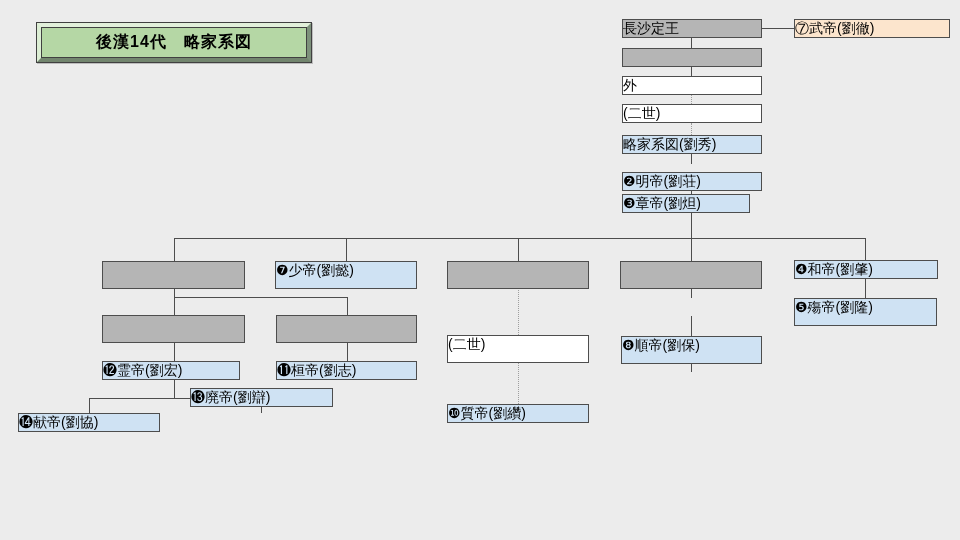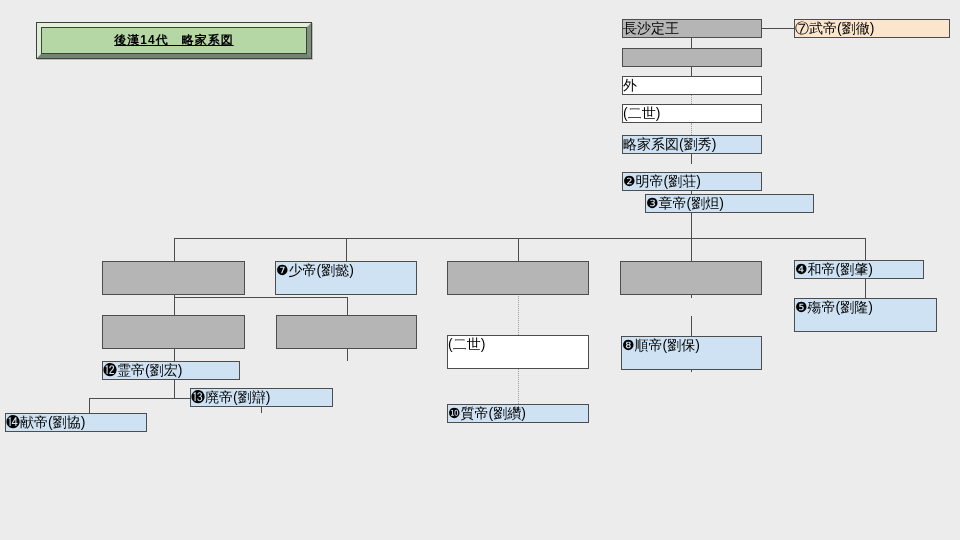--- a/index.html
+++ b/index.html
@@ -19,21 +19,21 @@
     position:absolute;
     box-sizing:border-box;
     height:19px;
     border:1px solid var(--box-border,#4d4d4d);
     font-size:14px;
     line-height:17px;
     color:var(--text,#000);
     white-space:nowrap;
     overflow:hidden;
   }
-  .h18{height:34px;line-height:16px;}
+  .h18{height:28px;line-height:16px;}
   .gray {background:var(--gray-fill,#b5b5b5);}
   .blue {background:var(--blue-fill,#cfe2f3);}
   .white{background:var(--white-fill,#ffffff);}
   .peach{background:var(--peach-fill,#fce5cd);}
   
   .ln{position:absolute;background:var(--line,#4d4d4d);}
   .lnh{height:1px;}
   .lnv{width:1px;}
   .lnd{position:absolute;width:0;border-left:1px dotted var(--dotted-line,#9e9e9e);}
   
@@ -45,26 +45,25 @@
     box-shadow:1px 1px 0 #bdbdbd;
   }
   .title-bevel{
     border:4px solid;
     border-color:#e2f0da #7d917b #72856e #dceed4;
   }
   .title-inner{
     border:1px solid #404040;
     background:var(--green-fill,#b5d7a5);
     text-align:center;
-    font-size:12px;
+    font-size:16px;
     font-weight:bold;
     letter-spacing:1px;
     padding:4px 0;
     color:var(--text,#000);
-    text-decoration:underline;
   }
 </style>
 </head>
 <body>
 
 <div id="canvas">
 
   <div class="title-outer">
     <div class="title-bevel">
       <div class="title-inner">後漢14代　略家系図</div>
@@ -104,33 +103,34 @@
   <div class="lnd" style="left:518px;top:353px;height:51px"></div>
 
   <div class="box gray" style="left:622px;top:19px;width:140px">長沙定王</div>
   <div class="box peach" style="left:794px;top:19px;width:156px">⑦武帝(劉徹)</div>
   <div class="box gray" style="left:622px;top:48px;width:140px"></div>
   <div class="box white" style="left:622px;top:76px;width:140px">外</div>
   <div class="box white" style="left:622px;top:104px;width:140px">(二世)</div>
 
   <div class="box blue" style="left:622px;top:135px;width:140px">略家系図(劉秀)</div>
   <div class="box blue" style="left:622px;top:172px;width:140px">❷明帝(劉荘)</div>
-  <div class="box blue" style="left:645px;top:194px;width:169px">❸章帝(劉炟)</div>
+  <div class="box blue" style="left:622px;top:194px;width:128px">❸章帝(劉炟)</div>
 
   <div class="box gray h18" style="left:102px;top:261px;width:143px"></div>
   <div class="box blue h18" style="left:275px;top:261px;width:142px">❼少帝(劉懿)</div>
   <div class="box gray h18" style="left:447px;top:261px;width:142px"></div>
   <div class="box gray h18" style="left:620px;top:261px;width:142px"></div>
-  <div class="box blue" style="left:794px;top:260px;width:130px">❹和帝(劉肇)</div>
+  <div class="box blue" style="left:794px;top:260px;width:144px">❹和帝(劉肇)</div>
 
   <div class="box blue h18" style="left:794px;top:298px;width:143px">❺殤帝(劉隆)</div>
   <div class="box blue h18" style="left:621px;top:336px;width:141px">❽順帝(劉保)</div>
 
   <div class="box white h18" style="left:447px;top:335px;width:142px">(二世)</div>
   <div class="box blue" style="left:447px;top:404px;width:142px">❿質帝(劉纘)</div>
 
   <div class="box gray h18" style="left:102px;top:315px;width:143px"></div>
   <div class="box gray h18" style="left:276px;top:315px;width:141px"></div>
   <div class="box blue" style="left:102px;top:361px;width:138px">⓬霊帝(劉宏)</div>
-  <div class="box blue" style="left:5px;top:413px;width:142px">⓮献帝(劉協)</div>
+  <div class="box blue" style="left:276px;top:361px;width:141px">⓫桓帝(劉志)</div>
+  <div class="box blue" style="left:18px;top:413px;width:142px">⓮献帝(劉協)</div>
   <div class="box blue" style="left:190px;top:388px;width:143px">⓭廃帝(劉辯)</div>
 
 </div>
 
 </body></html>

